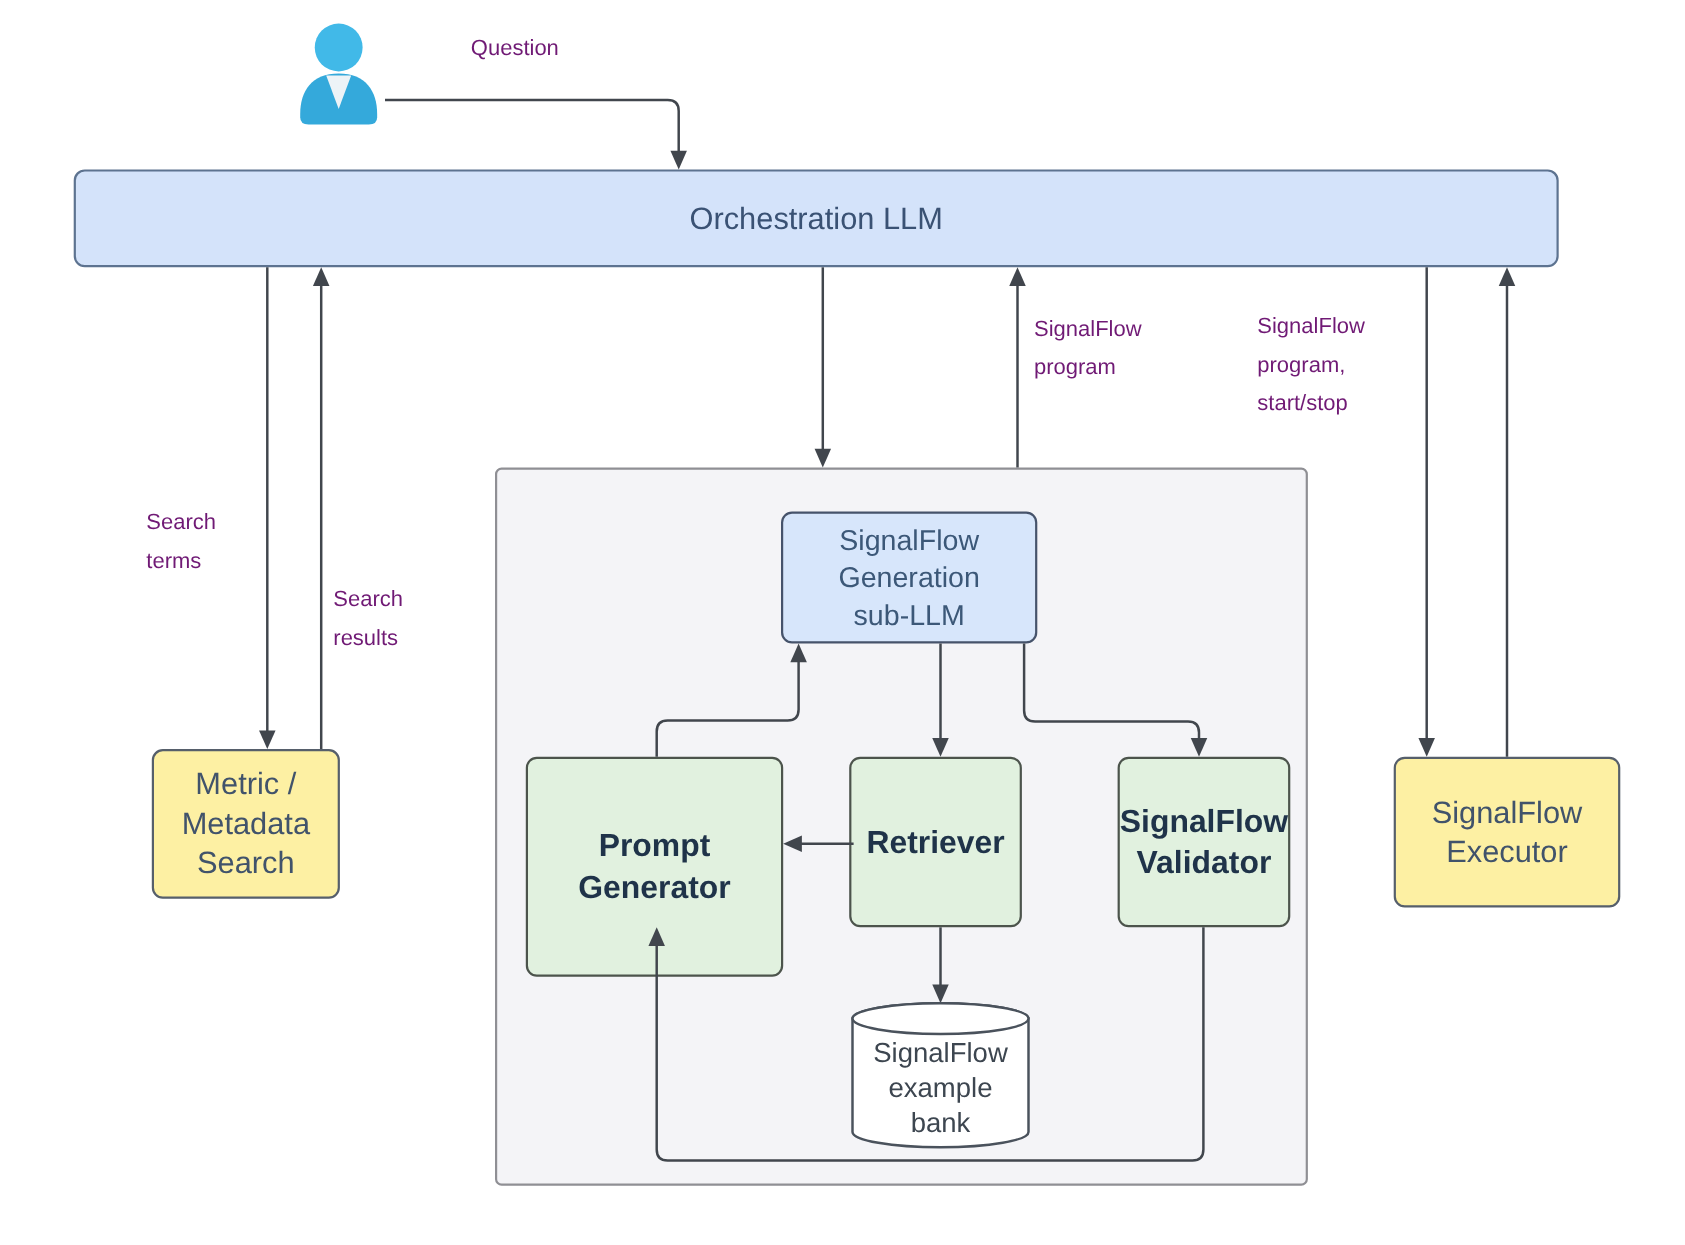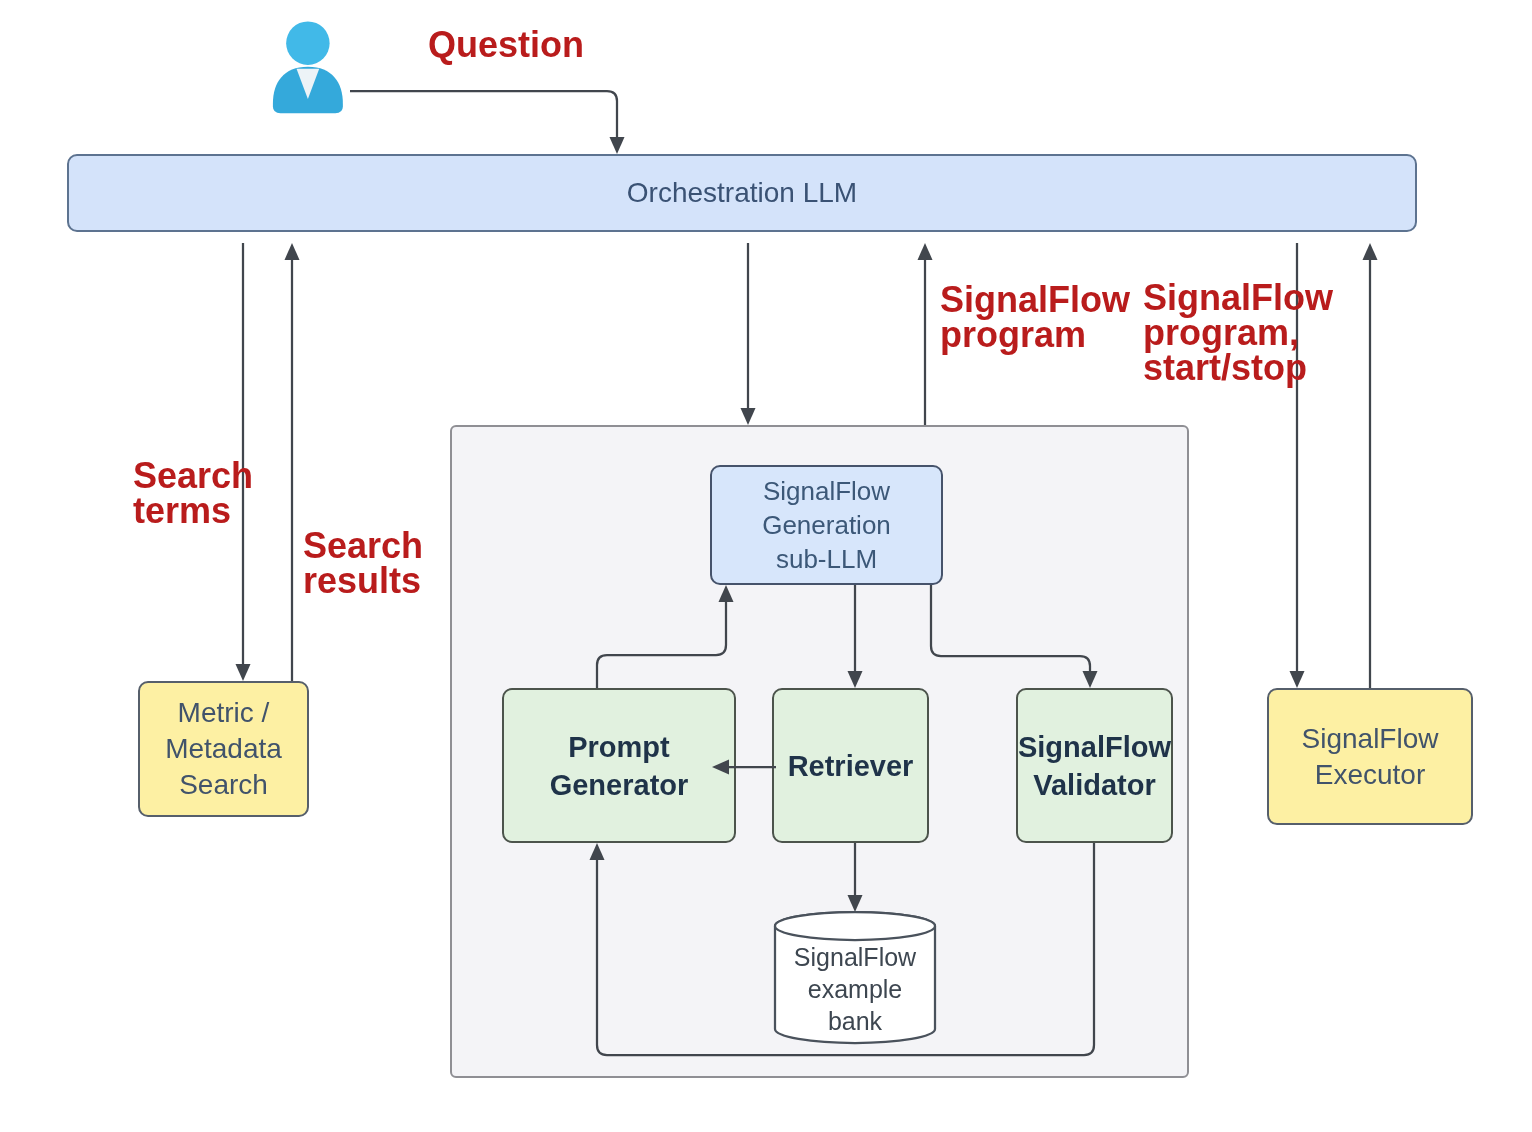--- a/index.html
+++ b/index.html
@@ -2,48 +2,47 @@
 <html><head>
 <meta charset="utf-8">
 <style>
   html,body{margin:0;padding:0;background:#ffffff;}
   #stage{
     position:relative;width:1532px;height:1132px;background:#ffffff;overflow:hidden;
     font-family:"Liberation Sans", sans-serif;
   }
   .abs{position:absolute;}
   .edge-label{
-    position:absolute;color:#b91c1c;font-size:36px;line-height:35px;
+    position:absolute;color:#701a75;font-size:20px;line-height:35px;
     white-space:pre-line;
-    font-weight:bold;
   }
   .node{
     position:absolute;display:flex;align-items:center;justify-content:center;
     text-align:center;box-sizing:border-box;border-radius:10px;
   }
   .node-label{white-space:pre-line;}
   #orchestration-bar{
-    left:67px;top:154px;width:1350px;height:78px;
+    left:67px;top:154px;width:1350px;height:89px;
     background:#d4e3fa;border:2px solid #5d7390;
     color:#3a5274;font-size:28px;
   }
   #container-box{
     left:450px;top:425px;width:735px;height:649px;
     background:#f4f4f7;border:2px solid #8f8f94;border-radius:6px;
   }
   .blue-node{
     background:#d7e6fb;border:2px solid #46536b;color:#3c5878;
     font-size:26px;line-height:34px;
   }
   #subllm-box{left:710px;top:465px;width:233px;height:120px;}
   .green-node{
     background:#e1f1df;border:2px solid #4c544c;color:#1f3349;
     font-size:29px;line-height:38px;font-weight:bold;
   }
-  #prompt-generator-box{left:478px;top:688px;width:234px;height:155px;margin-left:24px;}
+  #prompt-generator-box{left:478px;top:688px;width:234px;height:200px;}
   #retriever-box{left:772px;top:688px;width:157px;height:155px;}
   #validator-box{left:1016px;top:688px;width:157px;height:155px;}
   .yellow-node{
     background:#fdf0a3;border:2px solid #565f6b;color:#41536b;
     font-size:28px;line-height:36px;
   }
   #metric-search-box{left:138px;top:681px;width:171px;height:136px;}
   #executor-box{left:1267px;top:688px;width:206px;height:137px;}
   #connector-layer{left:0;top:0;width:1532px;height:1132px;pointer-events:none;}
   #cylinder-label{

